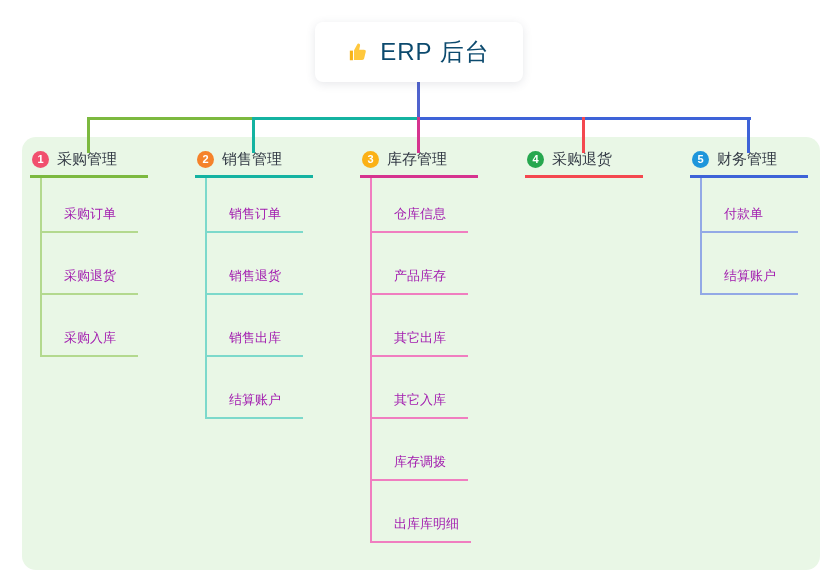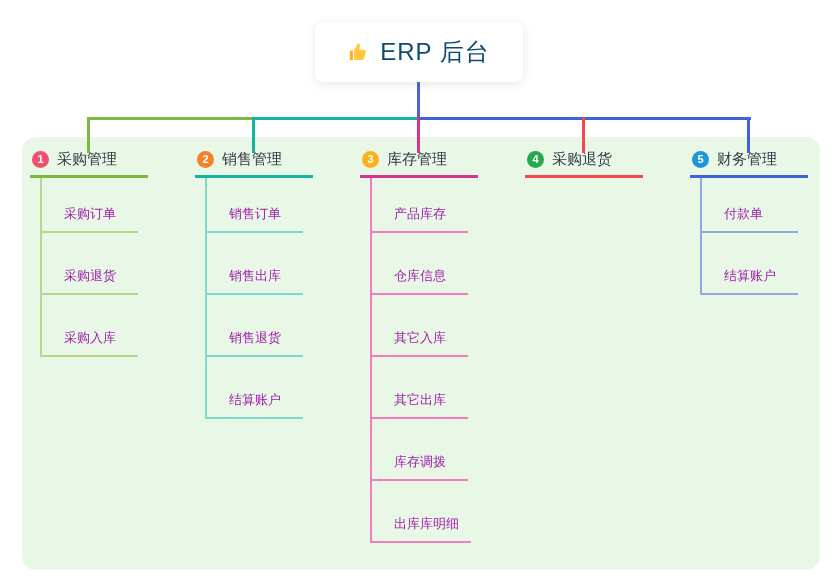--- a/index.html
+++ b/index.html
@@ -76,36 +76,36 @@
         </div>
       </div>
       <div class="drop" style="left: 252px; background: rgb(20, 179, 161);"></div>
       <div class="branch" style="left: 195px; --c: #14B3A1; --lc: #7CD9CB; --b: #F5822A;">
         <div class="branch-title">
           <span class="badge">2</span>
           <span class="btitle">销售管理</span>
         </div>
         <div class="items">
           <div class="item">销售订单</div>
+          <div class="item">销售退货</div>
           <div class="item">销售出库</div>
-          <div class="item">销售退货</div>
           <div class="item">结算账户</div>
         </div>
       </div>
       <div class="drop" style="left: 417px; background: rgb(214, 52, 143);"></div>
       <div class="branch" style="left: 360px; --c: #D6348F; --lc: #F07EC0; --b: #FBB116;">
         <div class="branch-title">
           <span class="badge">3</span>
           <span class="btitle">库存管理</span>
         </div>
         <div class="items">
+          <div class="item">仓库信息</div>
           <div class="item">产品库存</div>
-          <div class="item">仓库信息</div>
+          <div class="item">其它出库</div>
           <div class="item">其它入库</div>
-          <div class="item">其它出库</div>
           <div class="item">库存调拨</div>
           <div class="item">出库库明细</div>
         </div>
       </div>
       <div class="drop" style="left: 582px; background: rgb(244, 72, 79);"></div>
       <div class="branch" style="left: 525px; --c: #F4484F; --lc: #F7A09E; --b: #27A74F;">
         <div class="branch-title">
           <span class="badge">4</span>
           <span class="btitle">采购退货</span>
         </div>

